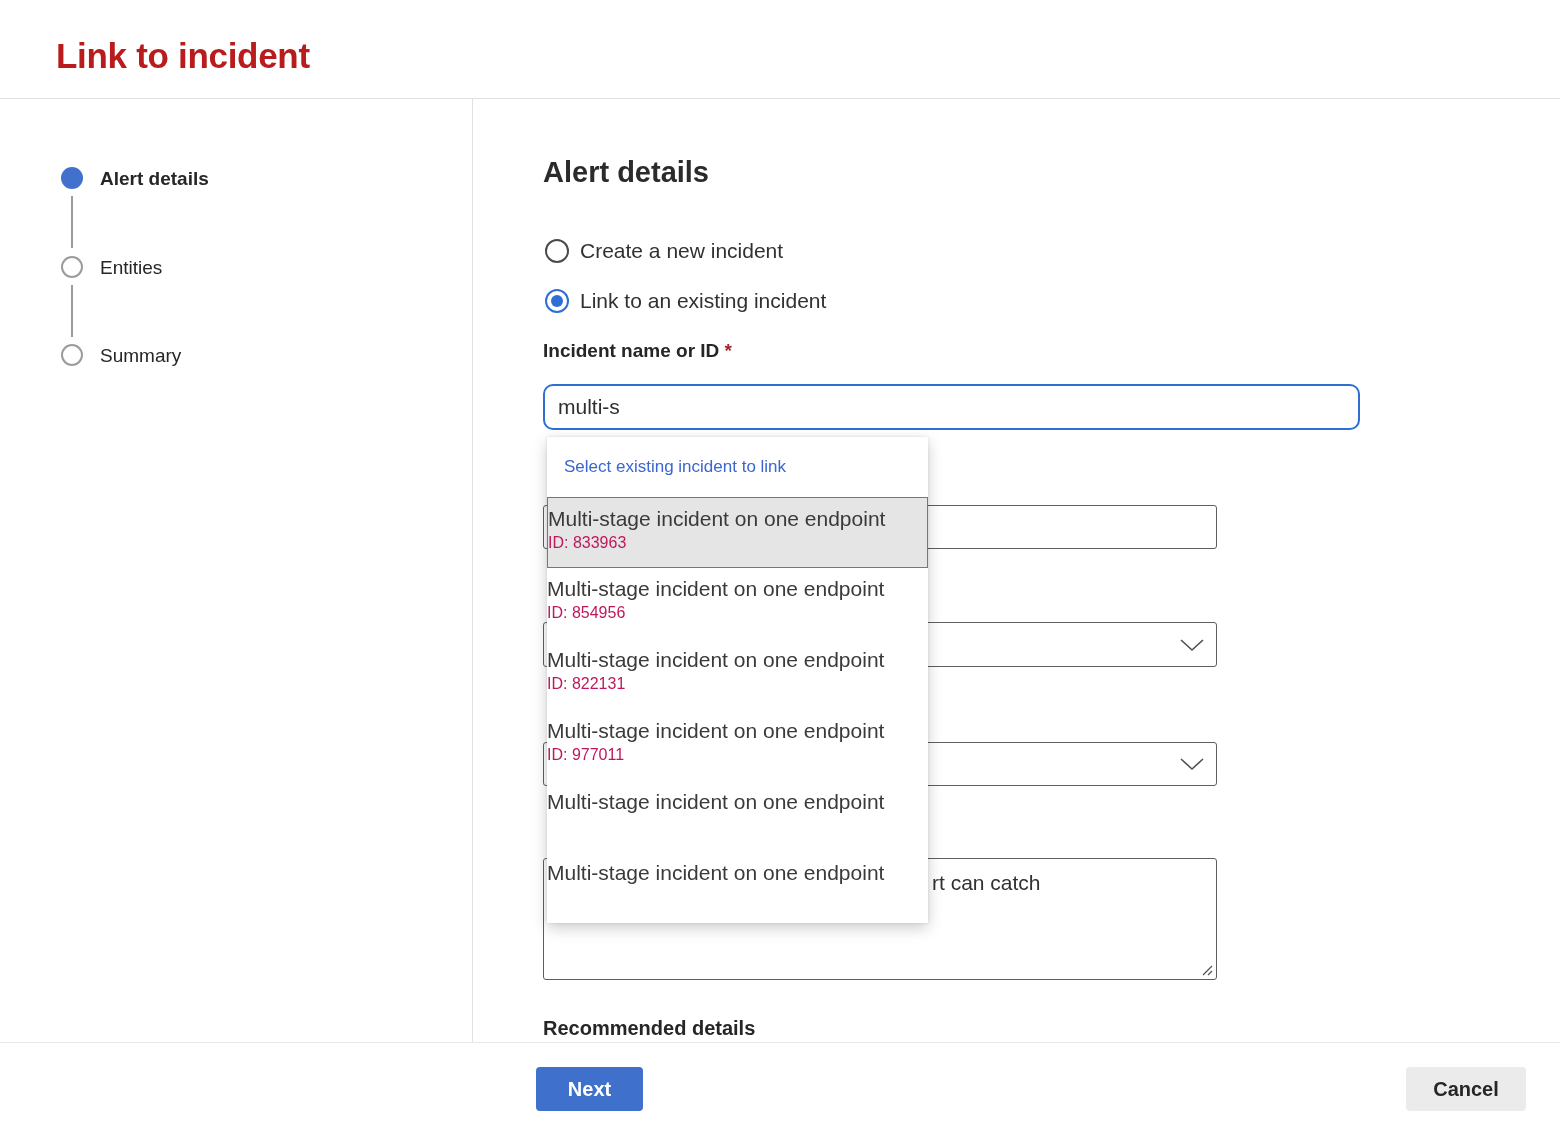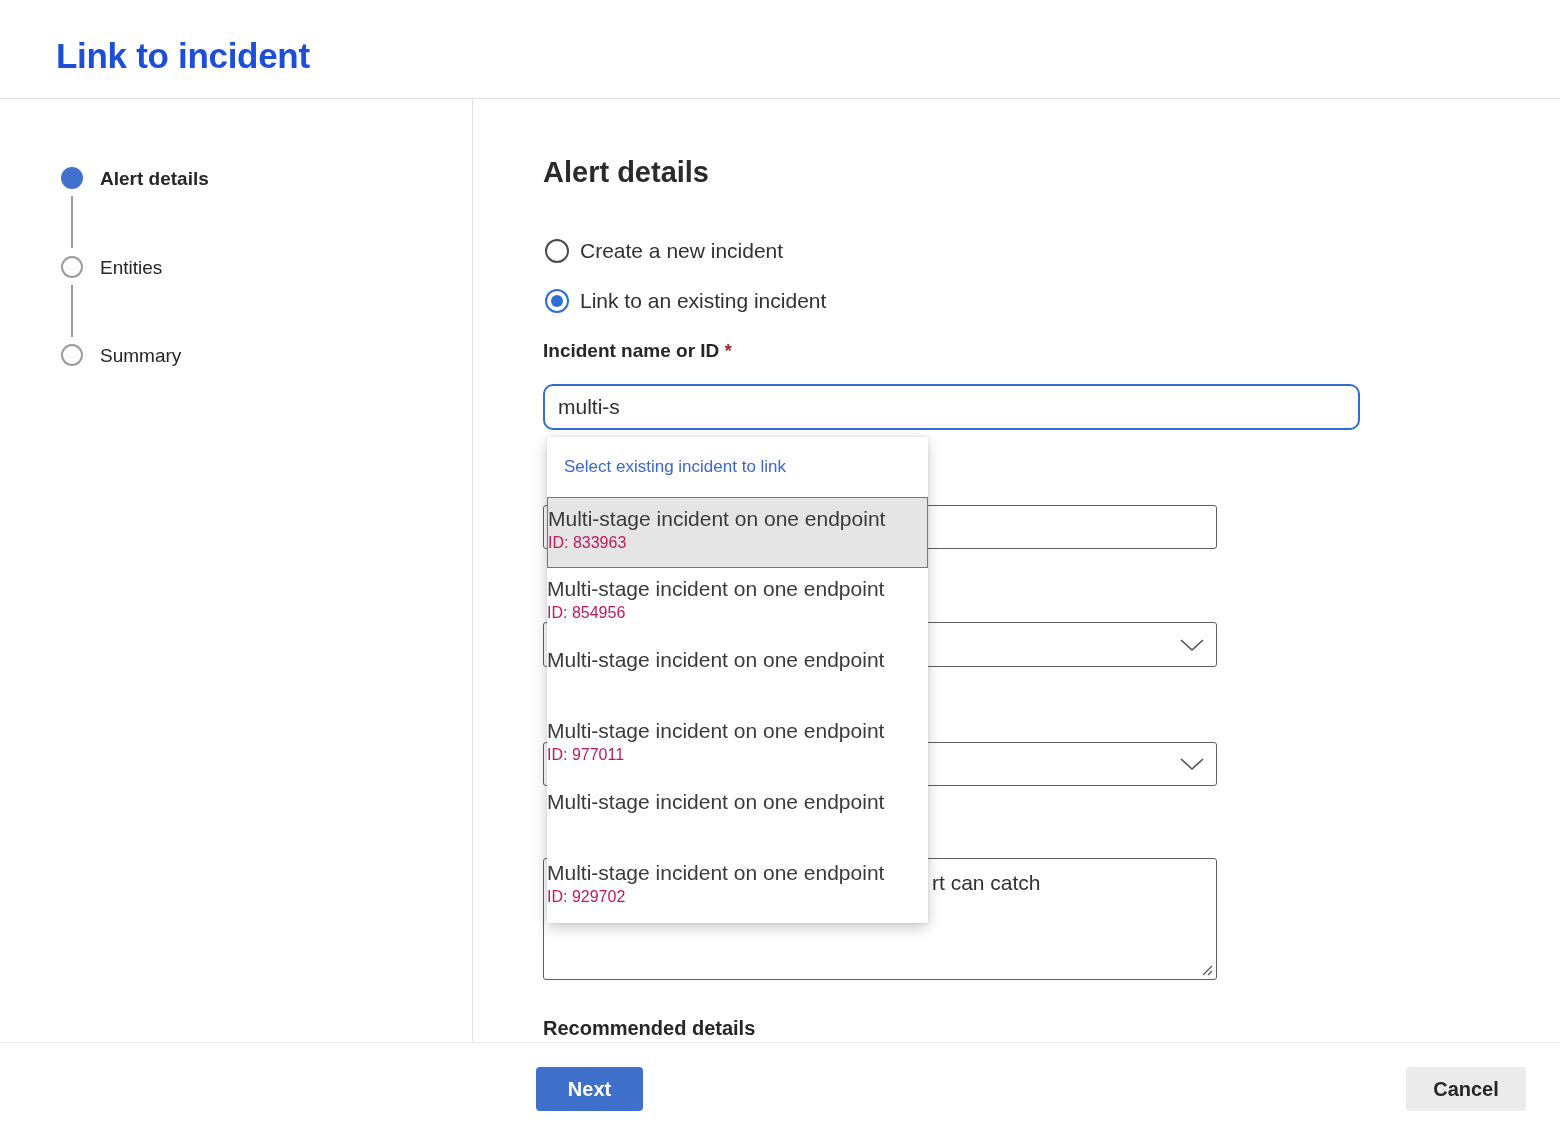--- a/index.html
+++ b/index.html
@@ -7,21 +7,21 @@
   body {
     font-family:"Liberation Sans", sans-serif;
     background:#ffffff;
     color:#262626;
     position:relative;
     overflow:hidden;
   }
   
   .page-title {
     position:absolute; left:56px; top:36px;
-    font-size:35px; font-weight:700; color:#1d4ed8; letter-spacing:-0.3px;
+    font-size:35px; font-weight:700; color:#b91c1c; letter-spacing:-0.3px;
   }
   .header-divider { position:absolute; left:0; top:98px; width:1560px; height:1px; background:#e1e1e1; }
   .sidebar-divider { position:absolute; left:472px; top:99px; width:1px; height:943px; background:#e1e1e1; }
 
   
   .step-dot { position:absolute; width:22px; height:22px; border-radius:50%; }
   .step-dot.active { background:#4170cd; }
   .step-dot.idle { background:#fff; border:2.5px solid #9b9b9b; }
   .step-connector { position:absolute; left:71px; width:2px; background:#9b9b9b; }
   .step-label {
@@ -178,31 +178,31 @@
   <div class="dd-item dd-i1 highlighted">
     <div class="dd-item-title">Multi-stage incident on one endpoint</div>
     <div class="dd-item-id">ID: 833963</div>
   </div>
   <div class="dd-item dd-i2">
     <div class="dd-item-title">Multi-stage incident on one endpoint</div>
     <div class="dd-item-id">ID: 854956</div>
   </div>
   <div class="dd-item dd-i3">
     <div class="dd-item-title">Multi-stage incident on one endpoint</div>
+    <div class="dd-item-id">ID: 822131</div>
   </div>
   <div class="dd-item dd-i4">
     <div class="dd-item-title">Multi-stage incident on one endpoint</div>
     <div class="dd-item-id">ID: 977011</div>
   </div>
   <div class="dd-item dd-i5">
     <div class="dd-item-title">Multi-stage incident on one endpoint</div>
   </div>
   <div class="dd-item dd-i6">
     <div class="dd-item-title">Multi-stage incident on one endpoint</div>
-    <div class="dd-item-id">ID: 929702</div>
   </div>
 </div>
 
 <div class="recommended-label">Recommended details</div>
 
 <div class="footer">
   <button class="btn btn-next">Next</button>
   <button class="btn btn-cancel">Cancel</button>
 </div>
 

